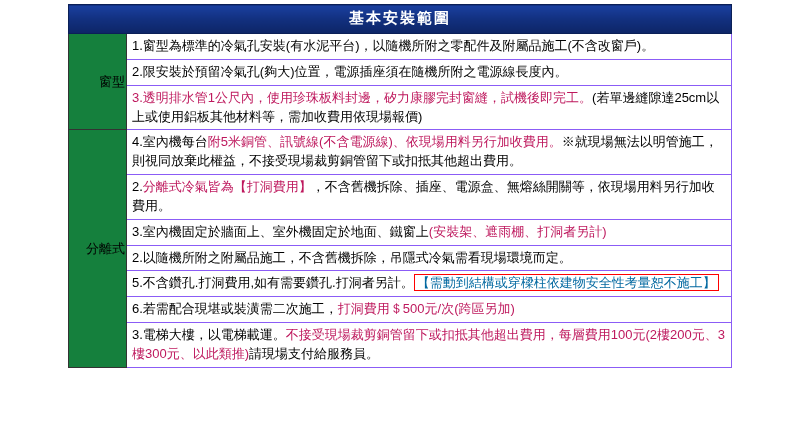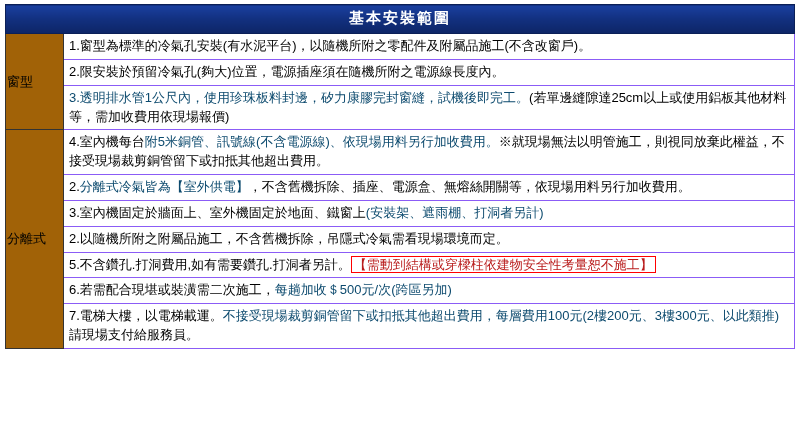--- a/index.html
+++ b/index.html
@@ -7,59 +7,59 @@
     padding: 0;
     background: #ffffff;
   }
   body {
     width: 800px;
     height: 421px;
     font-family: "Liberation Sans", sans-serif;
     overflow: hidden;
   }
   .sheet {
-    width: 790px;
+    width: 664px;
     margin: 4px auto 0 auto;
     border-collapse: collapse;
     table-layout: fixed;
   }
   .title-row td {
     background: linear-gradient(to bottom, #1a3fa0 0%, #12307f 50%, #0d2566 100%);
     color: #ffffff;
     text-align: center;
     font-size: 15px;
     font-weight: bold;
     letter-spacing: 2px;
     padding: 4px 0 5px 0;
     border: 1px solid #0b1f57;
   }
   .cat-cell {
     width: 58px;
-    background: #a16207;
-    text-align: left;
+    background: #15803d;
+    text-align: right;
     vertical-align: middle;
     font-size: 13px;
     color: #000000;
     border: 1px solid #333333;
     font-weight: normal;
   }
   .item-cell {
     border: 1px solid #8b5cf6;
     padding: 3px 4px 3px 5px;
     font-size: 13px;
     line-height: 1.45;
     color: #000000;
     background: #ffffff;
     vertical-align: top;
   }
   .blue {
-    color: #0c4a6e;
+    color: #be185d;
   }
   .boxed-red {
-    color: #b91c1c;
+    color: #0369a1;
     border: 1px solid #ff0000;
     padding: 0 2px;
   }
 </style>
 </head>
 <body>
 
 <table class="sheet">
   <colgroup>
     <col style="width:58px">
@@ -79,31 +79,31 @@
         <td class="item-cell"><span>2.限安裝於預留冷氣孔(夠大)位置，電源插座須在隨機所附之電源線長度內。</span></td>
       </tr>
       <tr>
         <td class="item-cell"><span class="blue">3.透明排水管1公尺內，使用珍珠板料封邊，矽力康膠完封窗縫，試機後即完工。</span><span>(若單邊縫隙達25cm以上或使用鋁板其他材料等，需加收費用依現場報價)</span></td>
       </tr>
       <tr>
         <td class="cat-cell" rowspan="7">分離式</td>
         <td class="item-cell"><span>4.室內機每台</span><span class="blue">附5米銅管、訊號線(不含電源線)、依現場用料另行加收費用。</span><span>※就現場無法以明管施工，則視同放棄此權益，不接受現場裁剪銅管留下或扣抵其他超出費用。</span></td>
       </tr>
       <tr>
-        <td class="item-cell"><span>2.</span><span class="blue">分離式冷氣皆為【室外供電】</span><span>，不含舊機拆除、插座、電源盒、無熔絲開關等，依現場用料另行加收費用。</span></td>
+        <td class="item-cell"><span>2.</span><span class="blue">分離式冷氣皆為【打洞費用】</span><span>，不含舊機拆除、插座、電源盒、無熔絲開關等，依現場用料另行加收費用。</span></td>
       </tr>
       <tr>
         <td class="item-cell"><span>3.室內機固定於牆面上、室外機固定於地面、鐵窗上</span><span class="blue">(安裝架、遮雨棚、打洞者另計)</span></td>
       </tr>
       <tr>
         <td class="item-cell"><span>2.以隨機所附之附屬品施工，不含舊機拆除，吊隱式冷氣需看現場環境而定。</span></td>
       </tr>
       <tr>
         <td class="item-cell"><span>5.不含鑽孔.打洞費用,如有需要鑽孔.打洞者另計。</span><span class="boxed-red">【需動到結構或穿樑柱依建物安全性考量恕不施工】</span></td>
       </tr>
       <tr>
-        <td class="item-cell"><span>6.若需配合現堪或裝潢需二次施工，</span><span class="blue">每趟加收＄500元/次(跨區另加)</span></td>
+        <td class="item-cell"><span>6.若需配合現堪或裝潢需二次施工，</span><span class="blue">打洞費用＄500元/次(跨區另加)</span></td>
       </tr>
       <tr>
-        <td class="item-cell"><span>7.電梯大樓，以電梯載運。</span><span class="blue">不接受現場裁剪銅管留下或扣抵其他超出費用，每層費用100元(2樓200元、3樓300元、以此類推)</span><span>請現場支付給服務員。</span></td>
+        <td class="item-cell"><span>3.電梯大樓，以電梯載運。</span><span class="blue">不接受現場裁剪銅管留下或扣抵其他超出費用，每層費用100元(2樓200元、3樓300元、以此類推)</span><span>請現場支付給服務員。</span></td>
       </tr>
     </tbody>
 </table>
 
 </body></html>

